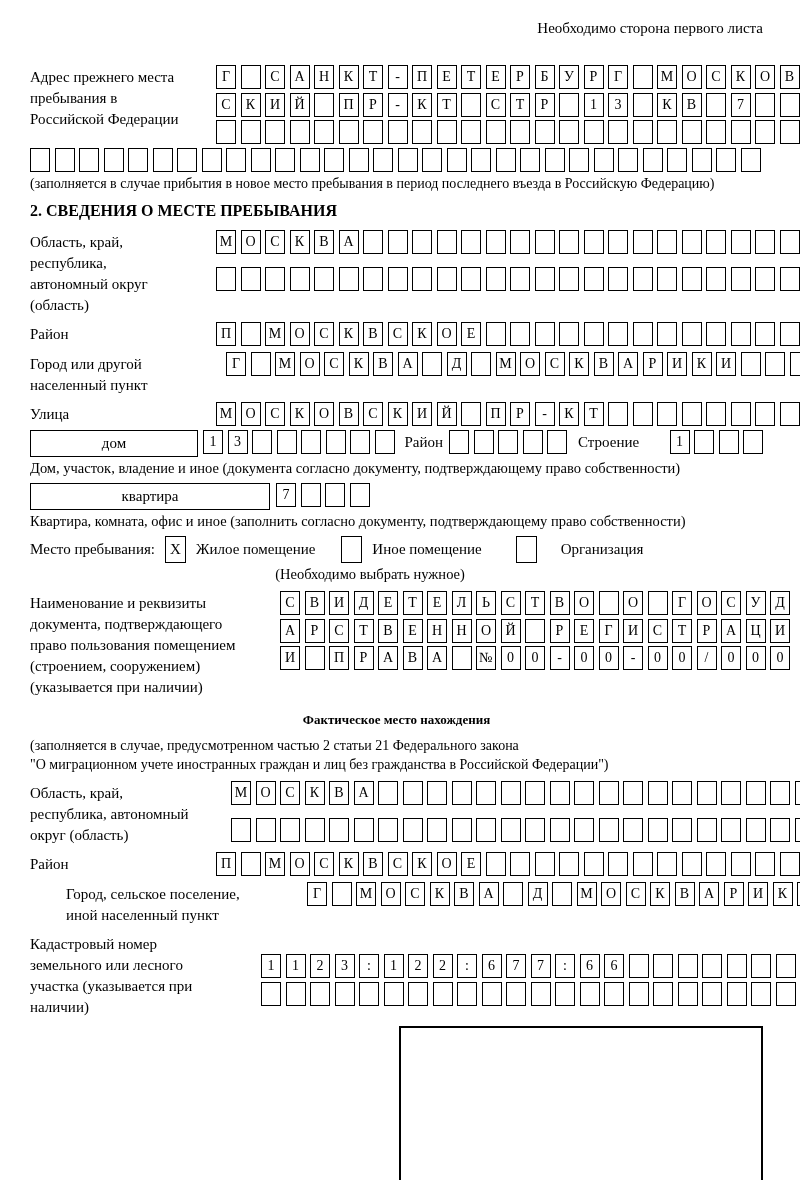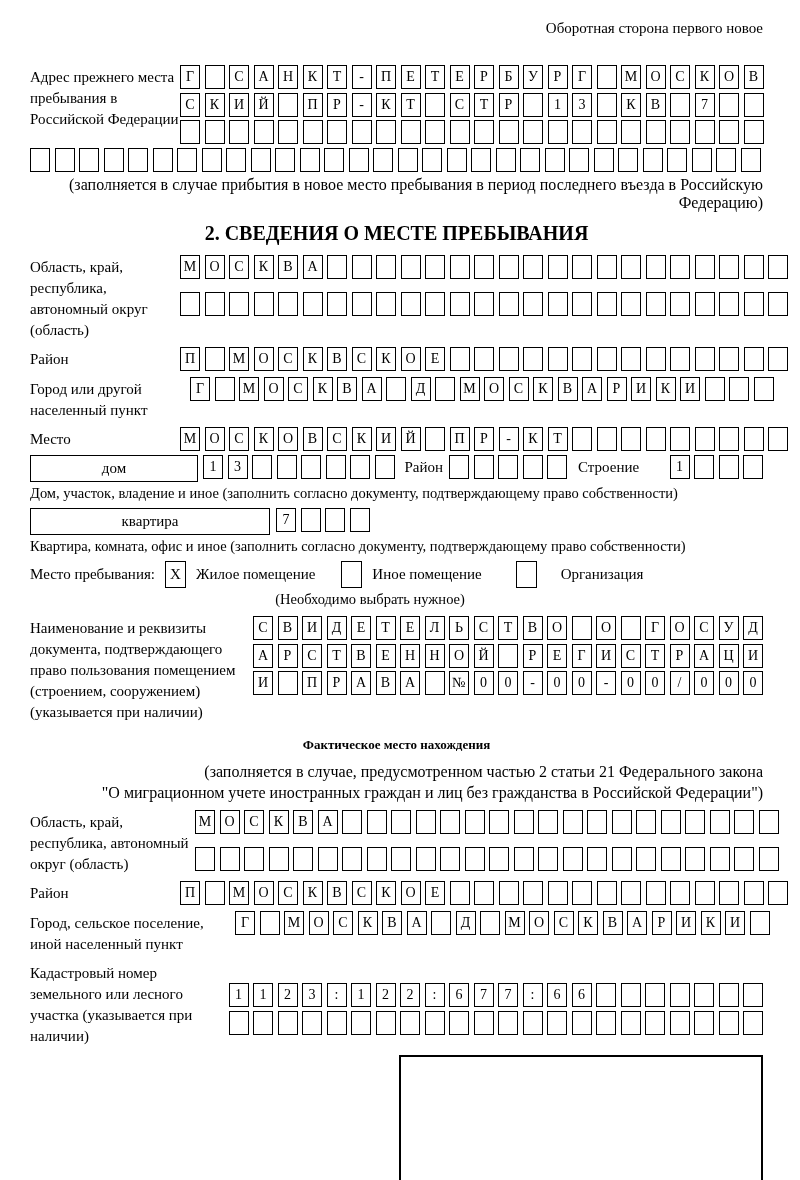--- a/index.html
+++ b/index.html
@@ -1,48 +1,48 @@
 <!DOCTYPE html>
 <html><head>
 <meta charset="utf-8">
 <style>
   html,body{margin:0;padding:0;background:#fff;}
   body{width:800px;height:1180px;color:#000;
        font-family:"Liberation Serif","DejaVu Serif",serif;font-size:15px;}
   .page{box-sizing:border-box;width:800px;height:1180px;padding:20px 37px 0 30px;overflow:hidden;}
   .header-note{text-align:right;font-size:15px;margin-bottom:28px;}
-  .row{display:flex;align-items:flex-start;}
+  .row{display:flex;align-items:flex-start;gap:36px;}
   .label{line-height:21px;padding-top:2px;}
   .grids{margin-left:auto;}
   .boxrow{display:flex;gap:4.5px;margin-bottom:3.5px;justify-content:flex-end;}
   .boxrow:last-child{margin-bottom:0;}
   .cell{flex:0 0 20px;width:20px;height:24px;box-sizing:border-box;border:1.5px solid #000;
         display:flex;align-items:center;justify-content:center;font-size:14px;line-height:1;}
   .fullrow{justify-content:flex-start;margin-top:4px;}
-  .note-center{text-align:right;font-size:16px;margin-top:3px;}
+  .note-center{text-align:left;font-size:14px;margin-top:3px;}
   .note-left{font-size:14.5px;margin:3px 0 6px 0;}
-  .section-title{text-align:center;font-weight:bold;font-size:20px;margin:10px 0 10px 0;}
+  .section-title{font-weight:bold;font-size:16px;margin:10px 0 10px 0;}
   .sub-title{text-align:center;font-weight:bold;font-size:13px;margin:14px 0 10px 0;}
   .mb{margin-bottom:6px;}
   .bigbox{box-sizing:border-box;border:1.5px solid #000;height:27px;display:flex;
           align-items:center;justify-content:center;font-size:15px;}
   .house-row{display:flex;align-items:flex-start;margin-top:4px;}
   .inline-label{margin:4px 6px 0 10px;white-space:nowrap;}
   .checkbox{width:21px;height:27px;box-sizing:border-box;border:1.5px solid #000;
             display:flex;align-items:center;justify-content:center;font-size:15px;margin:0 10px;}
   .stay-row{display:flex;align-items:center;}
   .stamp-wrap{display:flex;flex-direction:column;align-items:flex-end;margin-top:8px;}
   .stamp-box{box-sizing:border-box;width:364px;height:175px;border:2px solid #000;}
 </style>
 </head>
 <body>
 
 <div class="page">
 
-  <div class="header-note">Оборотная сторона первого новое</div>
+  <div class="header-note">Необходимо сторона первого листа</div>
 
   <div class="row">
     <div class="label" style="flex:0 0 150px;">Адрес прежнего места пребывания в Российской Федерации</div>
     <div class="grids">
       <div class="boxrow">
           <span class="cell">Г</span>
           <span class="cell"></span>
           <span class="cell">С</span>
           <span class="cell">А</span>
           <span class="cell">Н</span>
@@ -275,21 +275,21 @@
           <span class="cell">К</span>
           <span class="cell">И</span>
           <span class="cell"></span>
           <span class="cell"></span>
           <span class="cell"></span>
         </div>
     </div>
   </div>
 
   <div class="row">
-    <div class="label" style="flex:0 0 150px;">Место</div>
+    <div class="label" style="flex:0 0 150px;">Улица</div>
     <div class="grids">
       <div class="boxrow">
           <span class="cell">М</span>
           <span class="cell">О</span>
           <span class="cell">С</span>
           <span class="cell">К</span>
           <span class="cell">О</span>
           <span class="cell">В</span>
           <span class="cell">С</span>
           <span class="cell">К</span>
@@ -335,21 +335,21 @@
         <span class="cell"></span>
       </div>
     <div class="inline-label" style="margin-left:11px;">Строение</div>
     <div class="boxrow" style="margin-left:auto;">
         <span class="cell">1</span>
         <span class="cell"></span>
         <span class="cell"></span>
         <span class="cell"></span>
       </div>
   </div>
-  <div class="note-left">Дом, участок, владение и иное (заполнить согласно документу, подтверждающему право собственности)</div>
+  <div class="note-left">Дом, участок, владение и иное (документа согласно документу, подтверждающему право собственности)</div>
 
   <div class="house-row">
     <div class="bigbox" style="width:240px;">квартира</div>
     <div class="boxrow" style="margin-left:6px;">
         <span class="cell">7</span>
         <span class="cell"></span>
         <span class="cell"></span>
         <span class="cell"></span>
       </div>
   </div>
@@ -530,21 +530,21 @@
           <span class="cell"></span>
           <span class="cell"></span>
           <span class="cell"></span>
           <span class="cell"></span>
           <span class="cell"></span>
         </div>
     </div>
   </div>
 
   <div class="row mb">
-    <div class="label" style="flex:0 0 205px;">Город, сельское поселение, иной населенный пункт</div>
+    <div class="label" style="flex:0 0 205px;margin-left:36px;">Город, сельское поселение, иной населенный пункт</div>
     <div class="grids">
       <div class="boxrow">
           <span class="cell">Г</span>
           <span class="cell"></span>
           <span class="cell">М</span>
           <span class="cell">О</span>
           <span class="cell">С</span>
           <span class="cell">К</span>
           <span class="cell">В</span>
           <span class="cell">А</span>

